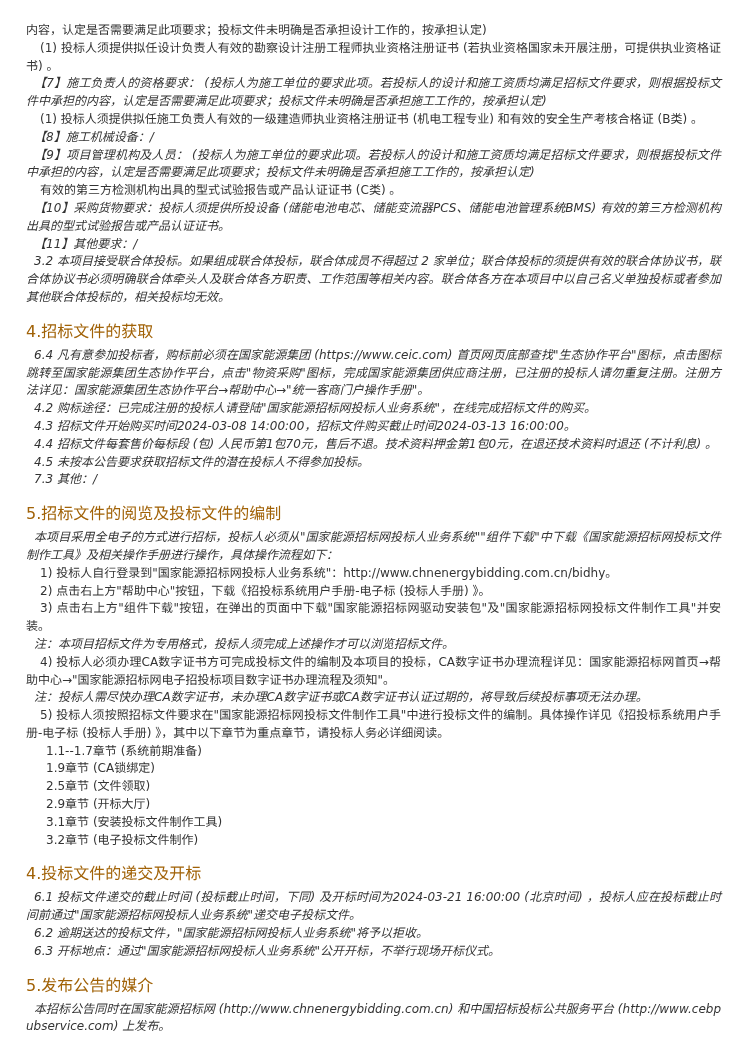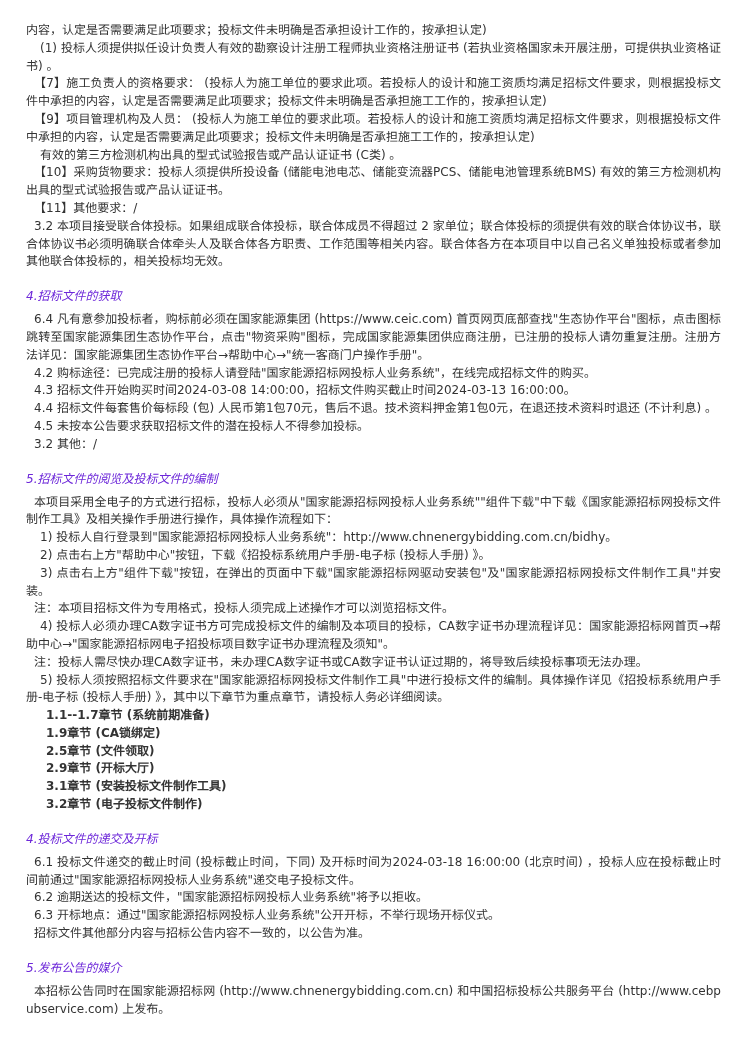--- a/index.html
+++ b/index.html
@@ -17,76 +17,76 @@
     font-size: 12px;
     line-height: 17.8px;
     text-align: justify;
   }
   p.para {
     margin: 0;
     padding: 0;
     word-break: break-all;
   }
   h2.heading {
-    font-size: 12px;
+    font-size: 16px;
     font-weight: 400;
-    color: #6d28d9;
+    color: #a16207;
     margin: 14px 0 4px 0;
     line-height: 22px;
-    font-style: italic;
   }
   .ind0 { text-indent: 0; }
-  .ind1 { text-indent: 8px; }
+  .ind1 { text-indent: 8px; font-style: italic; }
   .ind2 { text-indent: 14px; }
-  .ind3 { text-indent: 20px; font-weight: bold; }
+  .ind3 { text-indent: 20px; }
 </style>
 </head>
 <body>
 
 <main class="doc" id="doc">
     <p class="para ind0">内容，认定是否需要满足此项要求；投标文件未明确是否承担设计工作的，按承担认定)</p>
     <p class="para ind2">(1) 投标人须提供拟任设计负责人有效的勘察设计注册工程师执业资格注册证书 (若执业资格国家未开展注册，可提供执业资格证书) 。</p>
     <p class="para ind1">【7】施工负责人的资格要求： (投标人为施工单位的要求此项。若投标人的设计和施工资质均满足招标文件要求，则根据投标文件中承担的内容，认定是否需要满足此项要求；投标文件未明确是否承担施工工作的，按承担认定)</p>
+    <p class="para ind2">(1) 投标人须提供拟任施工负责人有效的一级建造师执业资格注册证书 (机电工程专业) 和有效的安全生产考核合格证 (B类) 。</p>
+    <p class="para ind1">【8】施工机械设备：/</p>
     <p class="para ind1">【9】项目管理机构及人员： (投标人为施工单位的要求此项。若投标人的设计和施工资质均满足招标文件要求，则根据投标文件中承担的内容，认定是否需要满足此项要求；投标文件未明确是否承担施工工作的，按承担认定)</p>
     <p class="para ind2">有效的第三方检测机构出具的型式试验报告或产品认证证书 (C类) 。</p>
     <p class="para ind1">【10】采购货物要求：投标人须提供所投设备 (储能电池电芯、储能变流器PCS、储能电池管理系统BMS) 有效的第三方检测机构出具的型式试验报告或产品认证证书。</p>
     <p class="para ind1">【11】其他要求：/</p>
     <p class="para ind1">3.2 本项目接受联合体投标。如果组成联合体投标，联合体成员不得超过 2 家单位；联合体投标的须提供有效的联合体协议书，联合体协议书必须明确联合体牵头人及联合体各方职责、工作范围等相关内容。联合体各方在本项目中以自己名义单独投标或者参加其他联合体投标的，相关投标均无效。</p>
     <section>
       <h2 class="heading ind0">4.招标文件的获取</h2>
       <p class="para ind1">6.4 凡有意参加投标者，购标前必须在国家能源集团 (https://www.ceic.com) 首页网页底部查找"生态协作平台"图标，点击图标跳转至国家能源集团生态协作平台，点击"物资采购"图标，完成国家能源集团供应商注册，已注册的投标人请勿重复注册。注册方法详见：国家能源集团生态协作平台→帮助中心→"统一客商门户操作手册"。</p>
       <p class="para ind1">4.2 购标途径：已完成注册的投标人请登陆"国家能源招标网投标人业务系统"，在线完成招标文件的购买。</p>
       <p class="para ind1">4.3 招标文件开始购买时间2024-03-08 14:00:00，招标文件购买截止时间2024-03-13 16:00:00。</p>
       <p class="para ind1">4.4 招标文件每套售价每标段 (包) 人民币第1包70元，售后不退。技术资料押金第1包0元，在退还技术资料时退还 (不计利息) 。</p>
       <p class="para ind1">4.5 未按本公告要求获取招标文件的潜在投标人不得参加投标。</p>
-      <p class="para ind1">3.2 其他：/</p>
+      <p class="para ind1">7.3 其他：/</p>
     </section>
     <section>
       <h2 class="heading ind0">5.招标文件的阅览及投标文件的编制</h2>
       <p class="para ind1">本项目采用全电子的方式进行招标，投标人必须从"国家能源招标网投标人业务系统""组件下载"中下载《国家能源招标网投标文件制作工具》及相关操作手册进行操作，具体操作流程如下：</p>
       <p class="para ind2">1) 投标人自行登录到"国家能源招标网投标人业务系统"：http://www.chnenergybidding.com.cn/bidhy。</p>
       <p class="para ind2">2) 点击右上方"帮助中心"按钮，下载《招投标系统用户手册-电子标 (投标人手册) 》。</p>
       <p class="para ind2">3) 点击右上方"组件下载"按钮，在弹出的页面中下载"国家能源招标网驱动安装包"及"国家能源招标网投标文件制作工具"并安装。</p>
       <p class="para ind1">注：本项目招标文件为专用格式，投标人须完成上述操作才可以浏览招标文件。</p>
       <p class="para ind2">4) 投标人必须办理CA数字证书方可完成投标文件的编制及本项目的投标，CA数字证书办理流程详见：国家能源招标网首页→帮助中心→"国家能源招标网电子招投标项目数字证书办理流程及须知"。</p>
       <p class="para ind1">注：投标人需尽快办理CA数字证书，未办理CA数字证书或CA数字证书认证过期的，将导致后续投标事项无法办理。</p>
       <p class="para ind2">5) 投标人须按照招标文件要求在"国家能源招标网投标文件制作工具"中进行投标文件的编制。具体操作详见《招投标系统用户手册-电子标 (投标人手册) 》，其中以下章节为重点章节，请投标人务必详细阅读。</p>
       <p class="para ind3">1.1--1.7章节 (系统前期准备)</p>
       <p class="para ind3">1.9章节 (CA锁绑定)</p>
       <p class="para ind3">2.5章节 (文件领取)</p>
       <p class="para ind3">2.9章节 (开标大厅)</p>
       <p class="para ind3">3.1章节 (安装投标文件制作工具)</p>
       <p class="para ind3">3.2章节 (电子投标文件制作)</p>
     </section>
     <section>
       <h2 class="heading ind0">4.投标文件的递交及开标</h2>
-      <p class="para ind1">6.1 投标文件递交的截止时间 (投标截止时间，下同) 及开标时间为2024-03-18 16:00:00 (北京时间) ，投标人应在投标截止时间前通过"国家能源招标网投标人业务系统"递交电子投标文件。</p>
+      <p class="para ind1">6.1 投标文件递交的截止时间 (投标截止时间，下同) 及开标时间为2024-03-21 16:00:00 (北京时间) ，投标人应在投标截止时间前通过"国家能源招标网投标人业务系统"递交电子投标文件。</p>
       <p class="para ind1">6.2 逾期送达的投标文件，"国家能源招标网投标人业务系统"将予以拒收。</p>
       <p class="para ind1">6.3 开标地点：通过"国家能源招标网投标人业务系统"公开开标，不举行现场开标仪式。</p>
     </section>
     <section>
-      <p class="para ind1">招标文件其他部分内容与招标公告内容不一致的，以公告为准。</p>
     </section>
     <section>
       <h2 class="heading ind0">5.发布公告的媒介</h2>
       <p class="para ind1">本招标公告同时在国家能源招标网 (http://www.chnenergybidding.com.cn) 和中国招标投标公共服务平台 (http://www.cebpubservice.com) 上发布。</p>
     </section>
   </main>
 
 </body></html>

